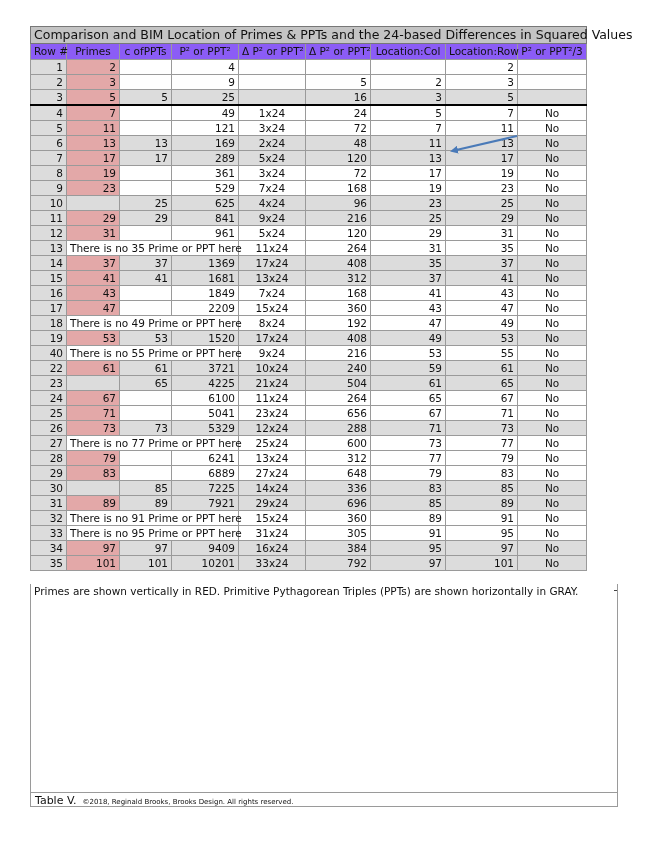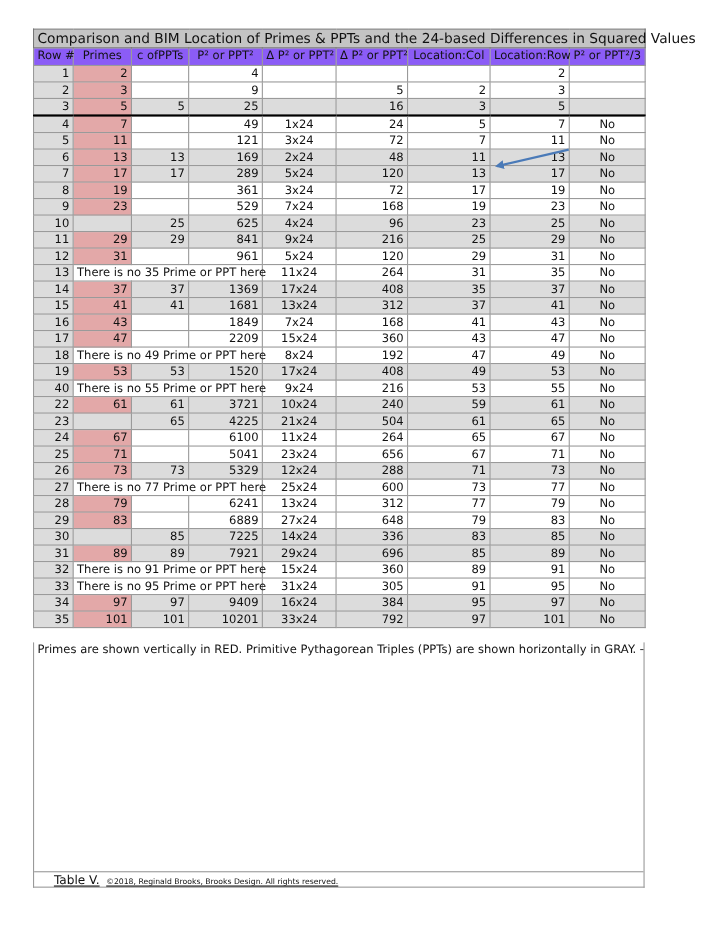--- a/index.html
+++ b/index.html
@@ -10,24 +10,24 @@
   .title-row td { background:#c4c4c4; font-size:12.5px; font-weight:normal; text-align:center; height:16px; line-height:16px; border-color:#777; }
   .hdr-row th { background:#8b5cf6; font-weight:normal; text-align:center; font-size:10.5px; height:15px; line-height:15px; }
   td.num { text-align:right; }
   td.ctr { text-align:center; }
   td.rownum { background:#dcdcdc; text-align:right; }
   td.prime { background:#e3a8a8; text-align:right; }
   tr.gray td { background:#dcdcdc; }
   tr.gray td.prime { background:#e3a8a8; }
   td.note { text-align:center; }
   tr.thick td { border-bottom:2px solid #000; }
-  #footer-area { position:absolute; left:30px; top:584px; width:554px; height:222px; border:1px solid #9a9a9a; border-top:none; }
+  #footer-area { position:absolute; left:30px; top:584px; width:554px; height:222px; border:1px solid #9a9a9a; border-top:none;padding-left:32px; }
   #footnote { position:absolute; left:3px; top:1px; font-size:10.5px; }
   #footer-line { position:absolute; left:0; right:0; top:208px; border-top:1px solid #9a9a9a; }
-  #table-label { position:absolute; left:18px; top:210px; font-size:11px;text-decoration:underline; }
+  #table-label { position:absolute; left:4px; top:210px; font-size:11px; }
   #copyright { font-size:7px; margin-left:6px; }
   #tick { position:absolute; right:0; top:6px; width:3px; border-top:1px solid #444; }
   #arrow { position:absolute; left:0; top:0; pointer-events:none; }
 </style>
 </head>
 <body>
 
 <div id="sheet">
   <table>
     <colgroup>

